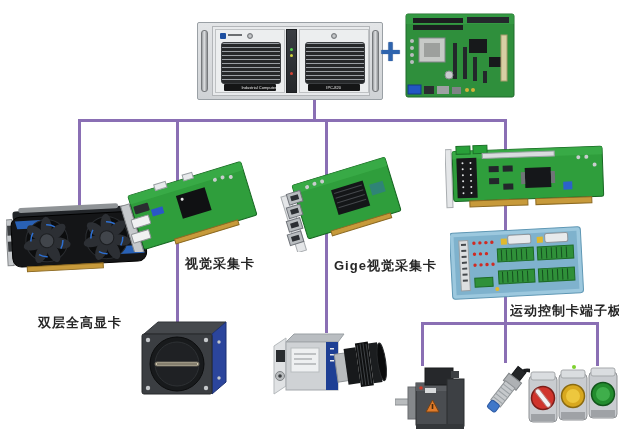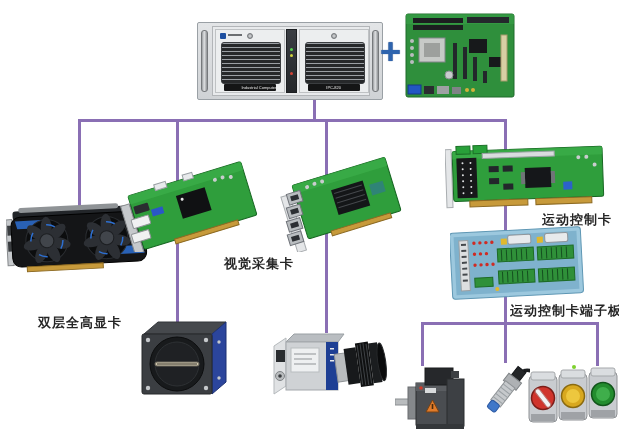--- a/index.html
+++ b/index.html
@@ -407,17 +407,17 @@
     <g>
       <rect x="62" y="9" width="28" height="46" rx="4" fill="#c9ccd0" stroke="#8f9295"></rect>
       <rect x="64" y="5" width="24" height="8" rx="2" fill="#dadde0" stroke="#a5a8ab"></rect>
       <rect x="64" y="47" width="24" height="7" fill="#9fa2a6"></rect>
       <circle cx="76" cy="31" r="11.5" fill="#238c2e" stroke="#11541a" stroke-width="1.5"></circle>
       <circle cx="76" cy="31" r="7" fill="#3fae4b"></circle>
     </g>
   </svg>
 
   <div class="nlabel" style="left:38px;top:278px;margin-top:36px;">双层全高显卡</div>
-  <div class="nlabel" style="left:185px;top:255px;margin-left:39px;">视觉采集卡</div>
-  <div class="nlabel" style="left:542px;top:211px;">运动控制卡</div>
+  <div class="nlabel" style="left:185px;top:255px;">视觉采集卡</div>
+  <div class="nlabel" style="left:334px;top:257px;">Gige视觉采集卡</div>
   <div class="nlabel" style="left:510px;top:302px;">运动控制卡端子板</div>
 
 </div>
 
 </body></html>

